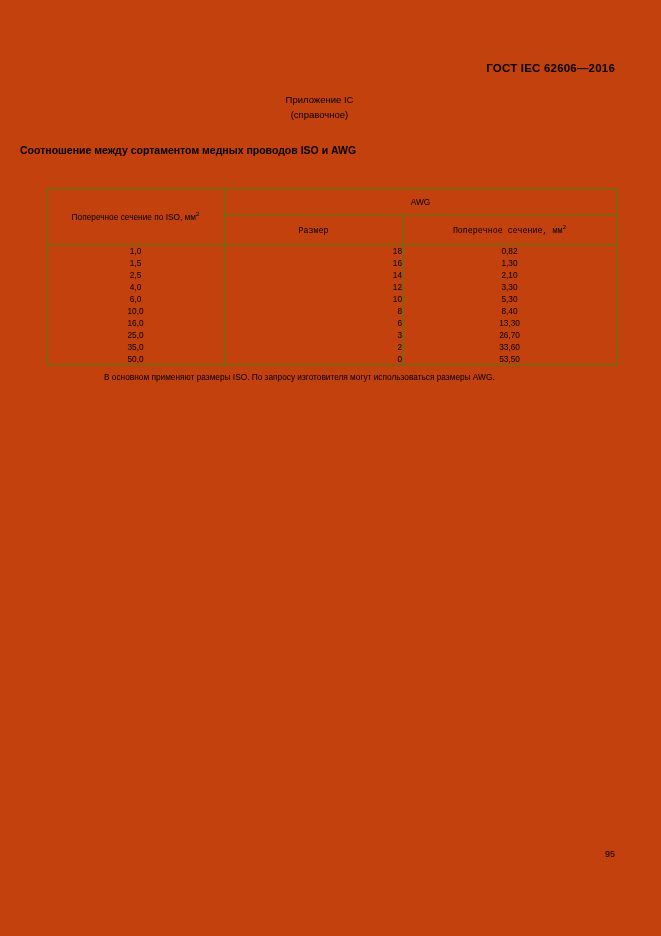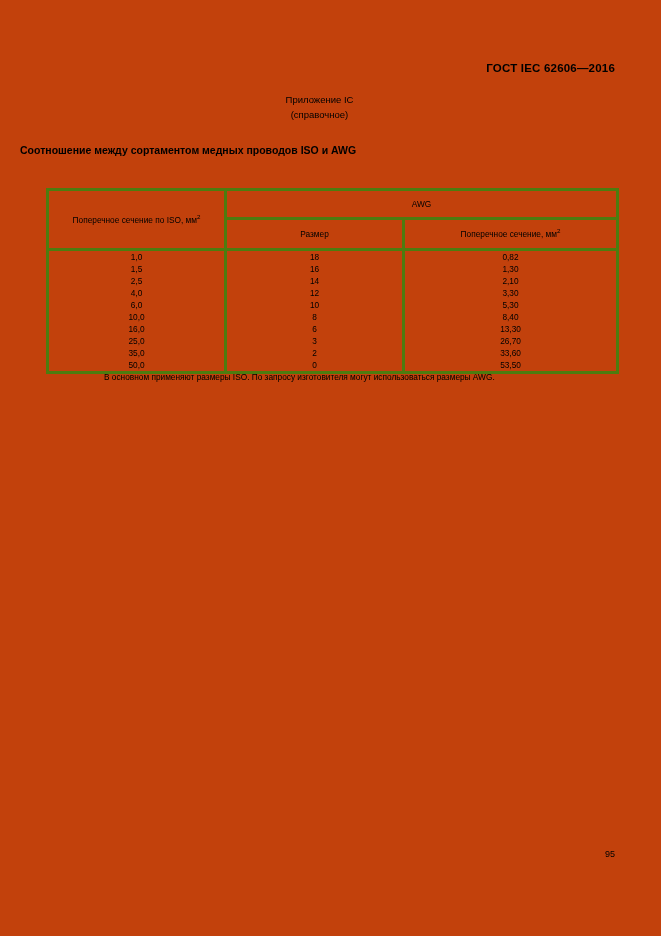--- a/index.html
+++ b/index.html
@@ -55,40 +55,41 @@
   }
   table.wire-table {
     position: absolute;
     left: 46px;
     top: 188px;
     width: 570px;
     border-collapse: collapse;
     table-layout: fixed;
   }
   table.wire-table td, table.wire-table th {
-    border: 3px solid #4d7c0f;
+    border: 1px solid #4d7c0f;
     padding: 0;
     font-weight: normal;
     font-size: 8.3px;
     text-align: center;
     vertical-align: middle;
   }
   .col-iso { width: 178px; }
   .col-size { width: 178px; }
   .col-area { width: 214px; }
 
   .h-iso {
     height: 54px;
     line-height: 12px;
   }
   .h-awg {
     height: 26px;
   }
   .h-sub {
     height: 28px;
+    font-family: Liberation Mono, monospace;
   }
   .body-cell {
     padding: 6px 0 8px 0;
     line-height: 12px;
     font-size: 8.3px;
   }
   sup {
     font-size: 6.2px;
     vertical-align: super;
     line-height: 0;
@@ -148,21 +149,21 @@
 2,5
 4,0
 6,0
 10,0
 16,0
 25,0
 35,0
 50,0</div>
         </td>
         <td class="body-cell">
-          <div style="white-space: pre-line;">18
+          <div style="white-space: pre-line; text-align: right;">18
 16
 14
 12
 10
 8
 6
 3
 2
 0</div>
         </td>

